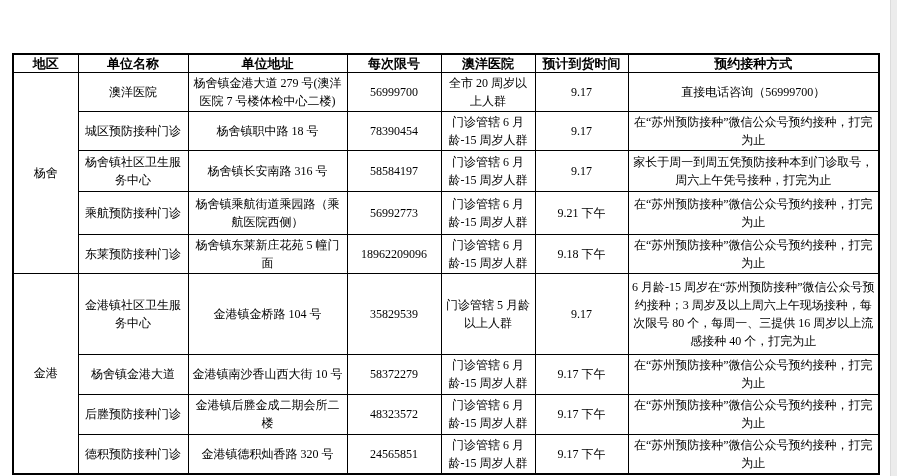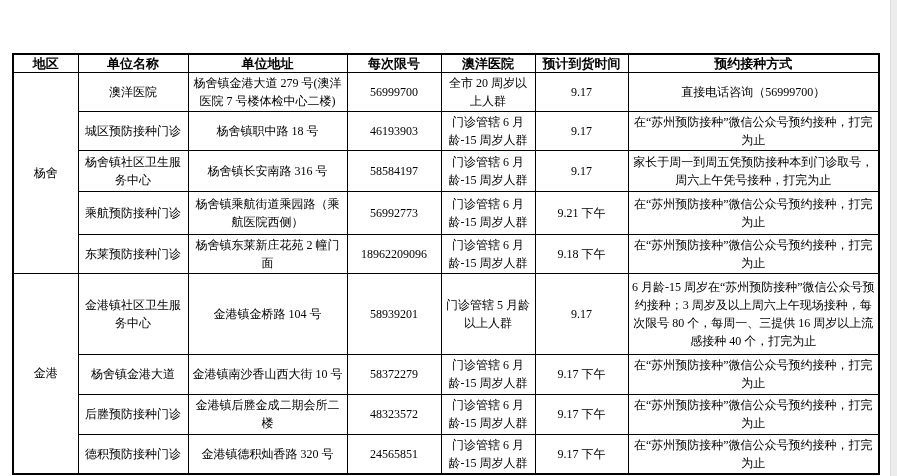--- a/index.html
+++ b/index.html
@@ -96,21 +96,21 @@
       <td>杨舍镇金港大道 279 号(澳洋医院 7 号楼体检中心二楼)</td>
       <td>56999700</td>
       <td>全市 20 周岁以上人群</td>
       <td>9.17</td>
       <td>直接电话咨询（56999700）</td>
     </tr>
 
     <tr style="height:37px">
       <td>城区预防接种门诊</td>
       <td>杨舍镇职中路 18 号</td>
-      <td>46193903</td>
+      <td>78390454</td>
       <td>门诊管辖 6 月龄-15 周岁人群</td>
       <td>9.17</td>
       <td>在“苏州预防接种”微信公众号预约接种，打完为止</td>
     </tr>
 
     <tr style="height:41px">
       <td>杨舍镇社区卫生服务中心</td>
       <td>杨舍镇长安南路 316 号</td>
       <td>58584197</td>
       <td>门诊管辖 6 月龄-15 周岁人群</td>
@@ -122,32 +122,32 @@
       <td>乘航预防接种门诊</td>
       <td>杨舍镇乘航街道乘园路（乘航医院西侧）</td>
       <td>56992773</td>
       <td>门诊管辖 6 月龄-15 周岁人群</td>
       <td>9.21 下午</td>
       <td>在“苏州预防接种”微信公众号预约接种，打完为止</td>
     </tr>
 
     <tr style="height:36px">
       <td>东莱预防接种门诊</td>
-      <td>杨舍镇东莱新庄花苑 2 幢门面</td>
+      <td>杨舍镇东莱新庄花苑 5 幢门面</td>
       <td>18962209096</td>
       <td>门诊管辖 6 月龄-15 周岁人群</td>
       <td>9.18 下午</td>
       <td>在“苏州预防接种”微信公众号预约接种，打完为止</td>
     </tr>
 
     <tr style="height:81px">
       <td rowspan="4">金港</td>
       <td>金港镇社区卫生服务中心</td>
       <td>金港镇金桥路 104 号</td>
-      <td>58939201</td>
+      <td>35829539</td>
       <td>门诊管辖 5 月龄以上人群</td>
       <td>9.17</td>
       <td>6 月龄-15 周岁在“苏州预防接种”微信公众号预约接种；3 周岁及以上周六上午现场接种，每次限号 80 个，每周一、三提供 16 周岁以上流感接种 40 个，打完为止</td>
     </tr>
 
     <tr style="height:40px">
       <td>杨舍镇金港大道</td>
       <td>金港镇南沙香山西大街 10 号</td>
       <td>58372279</td>
       <td>门诊管辖 6 月龄-15 周岁人群</td>

